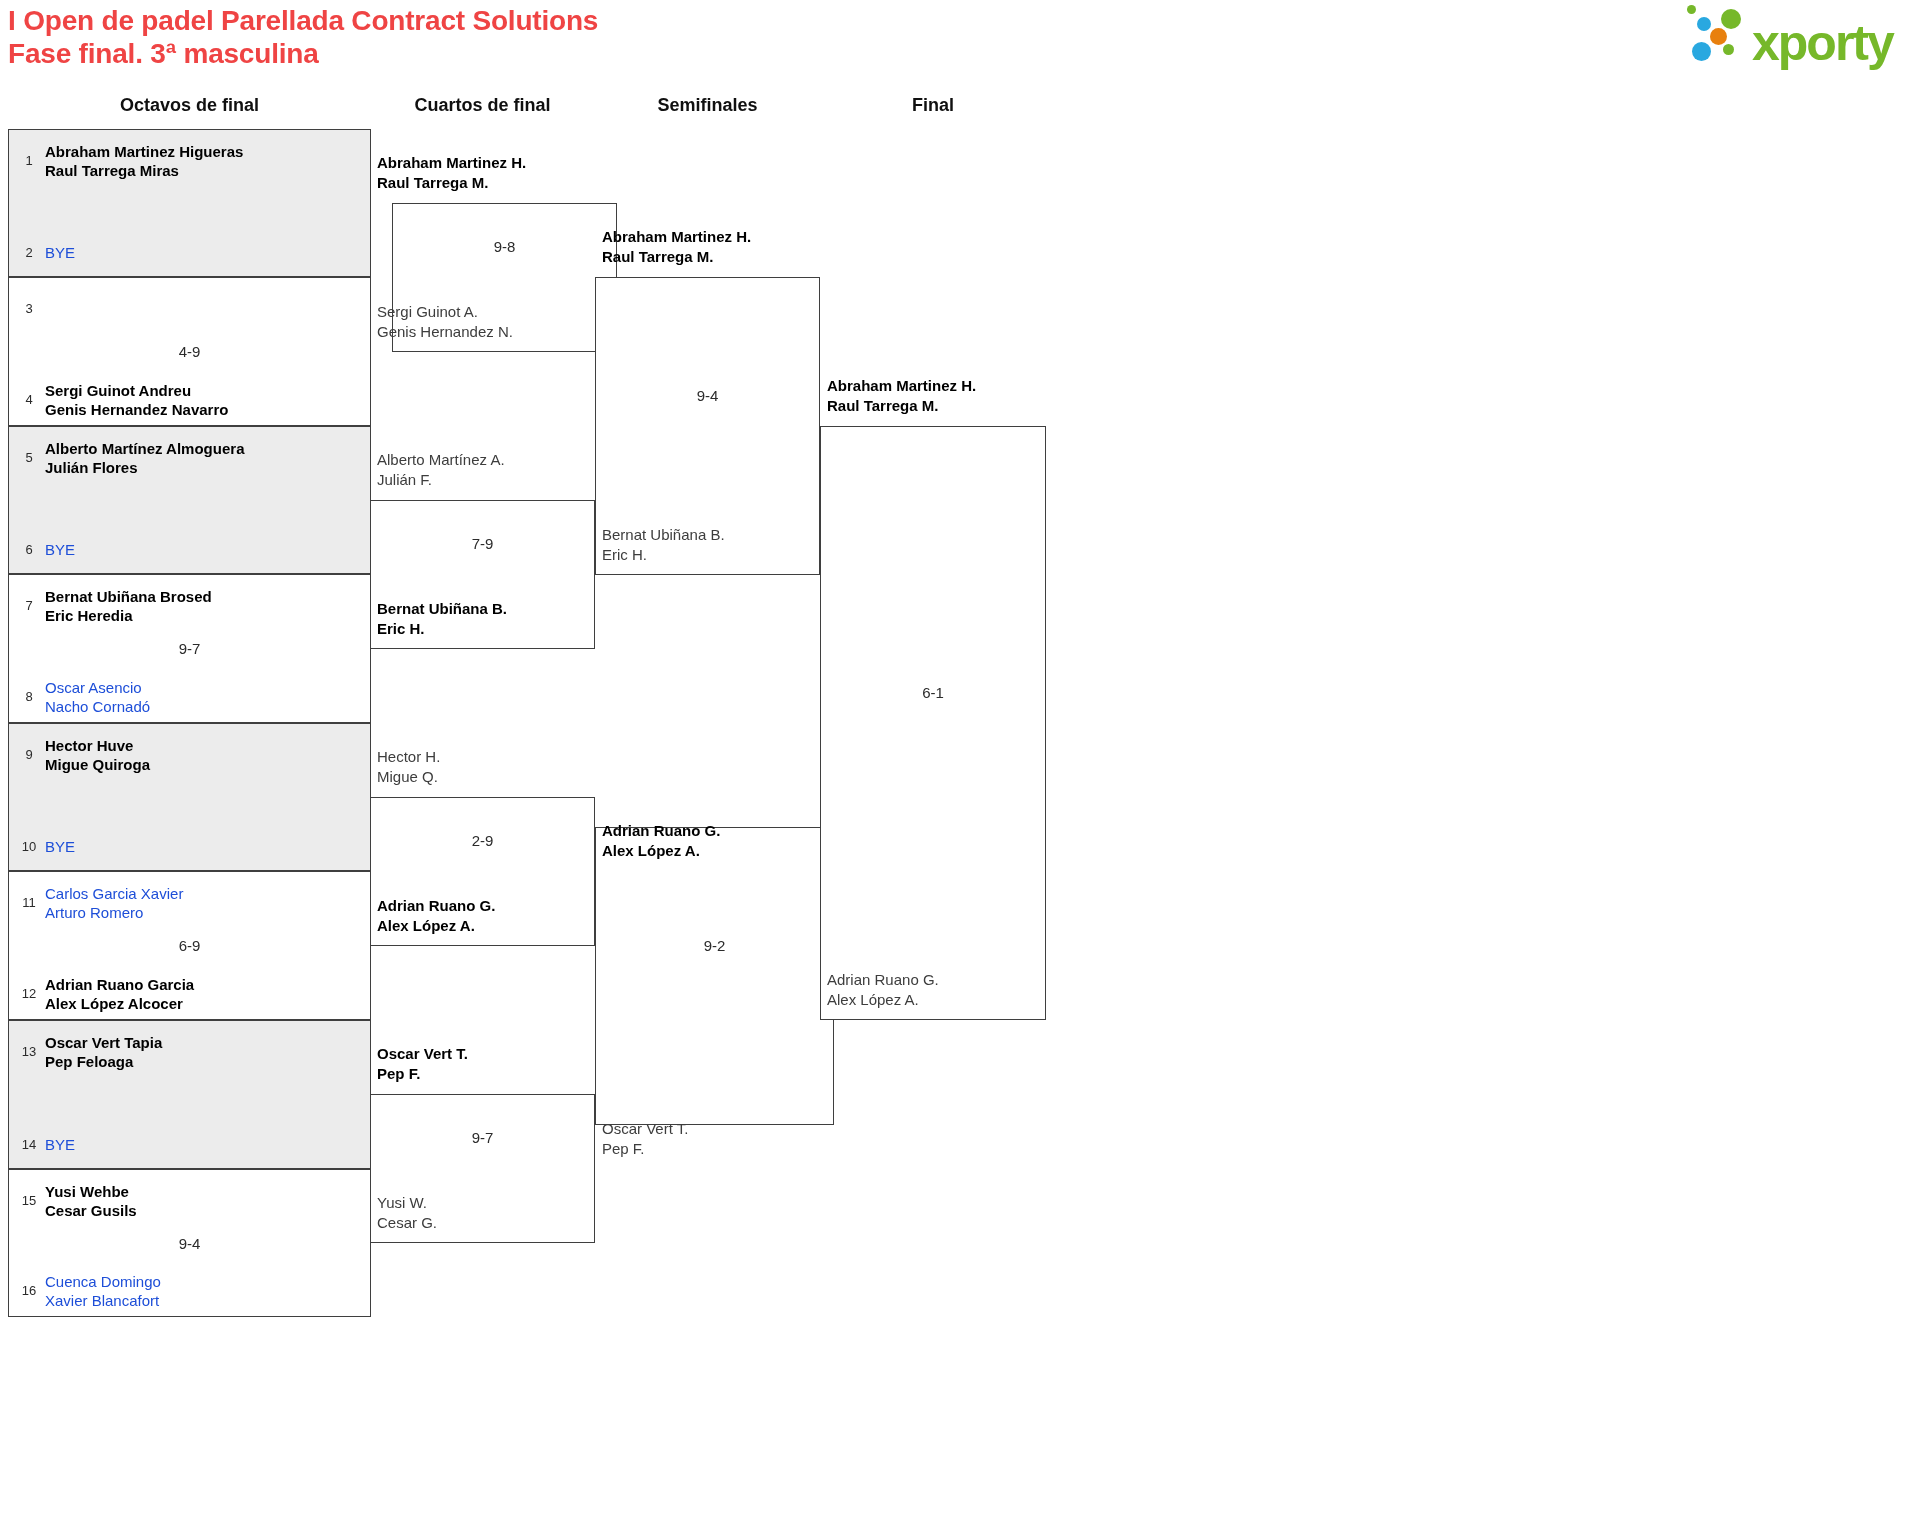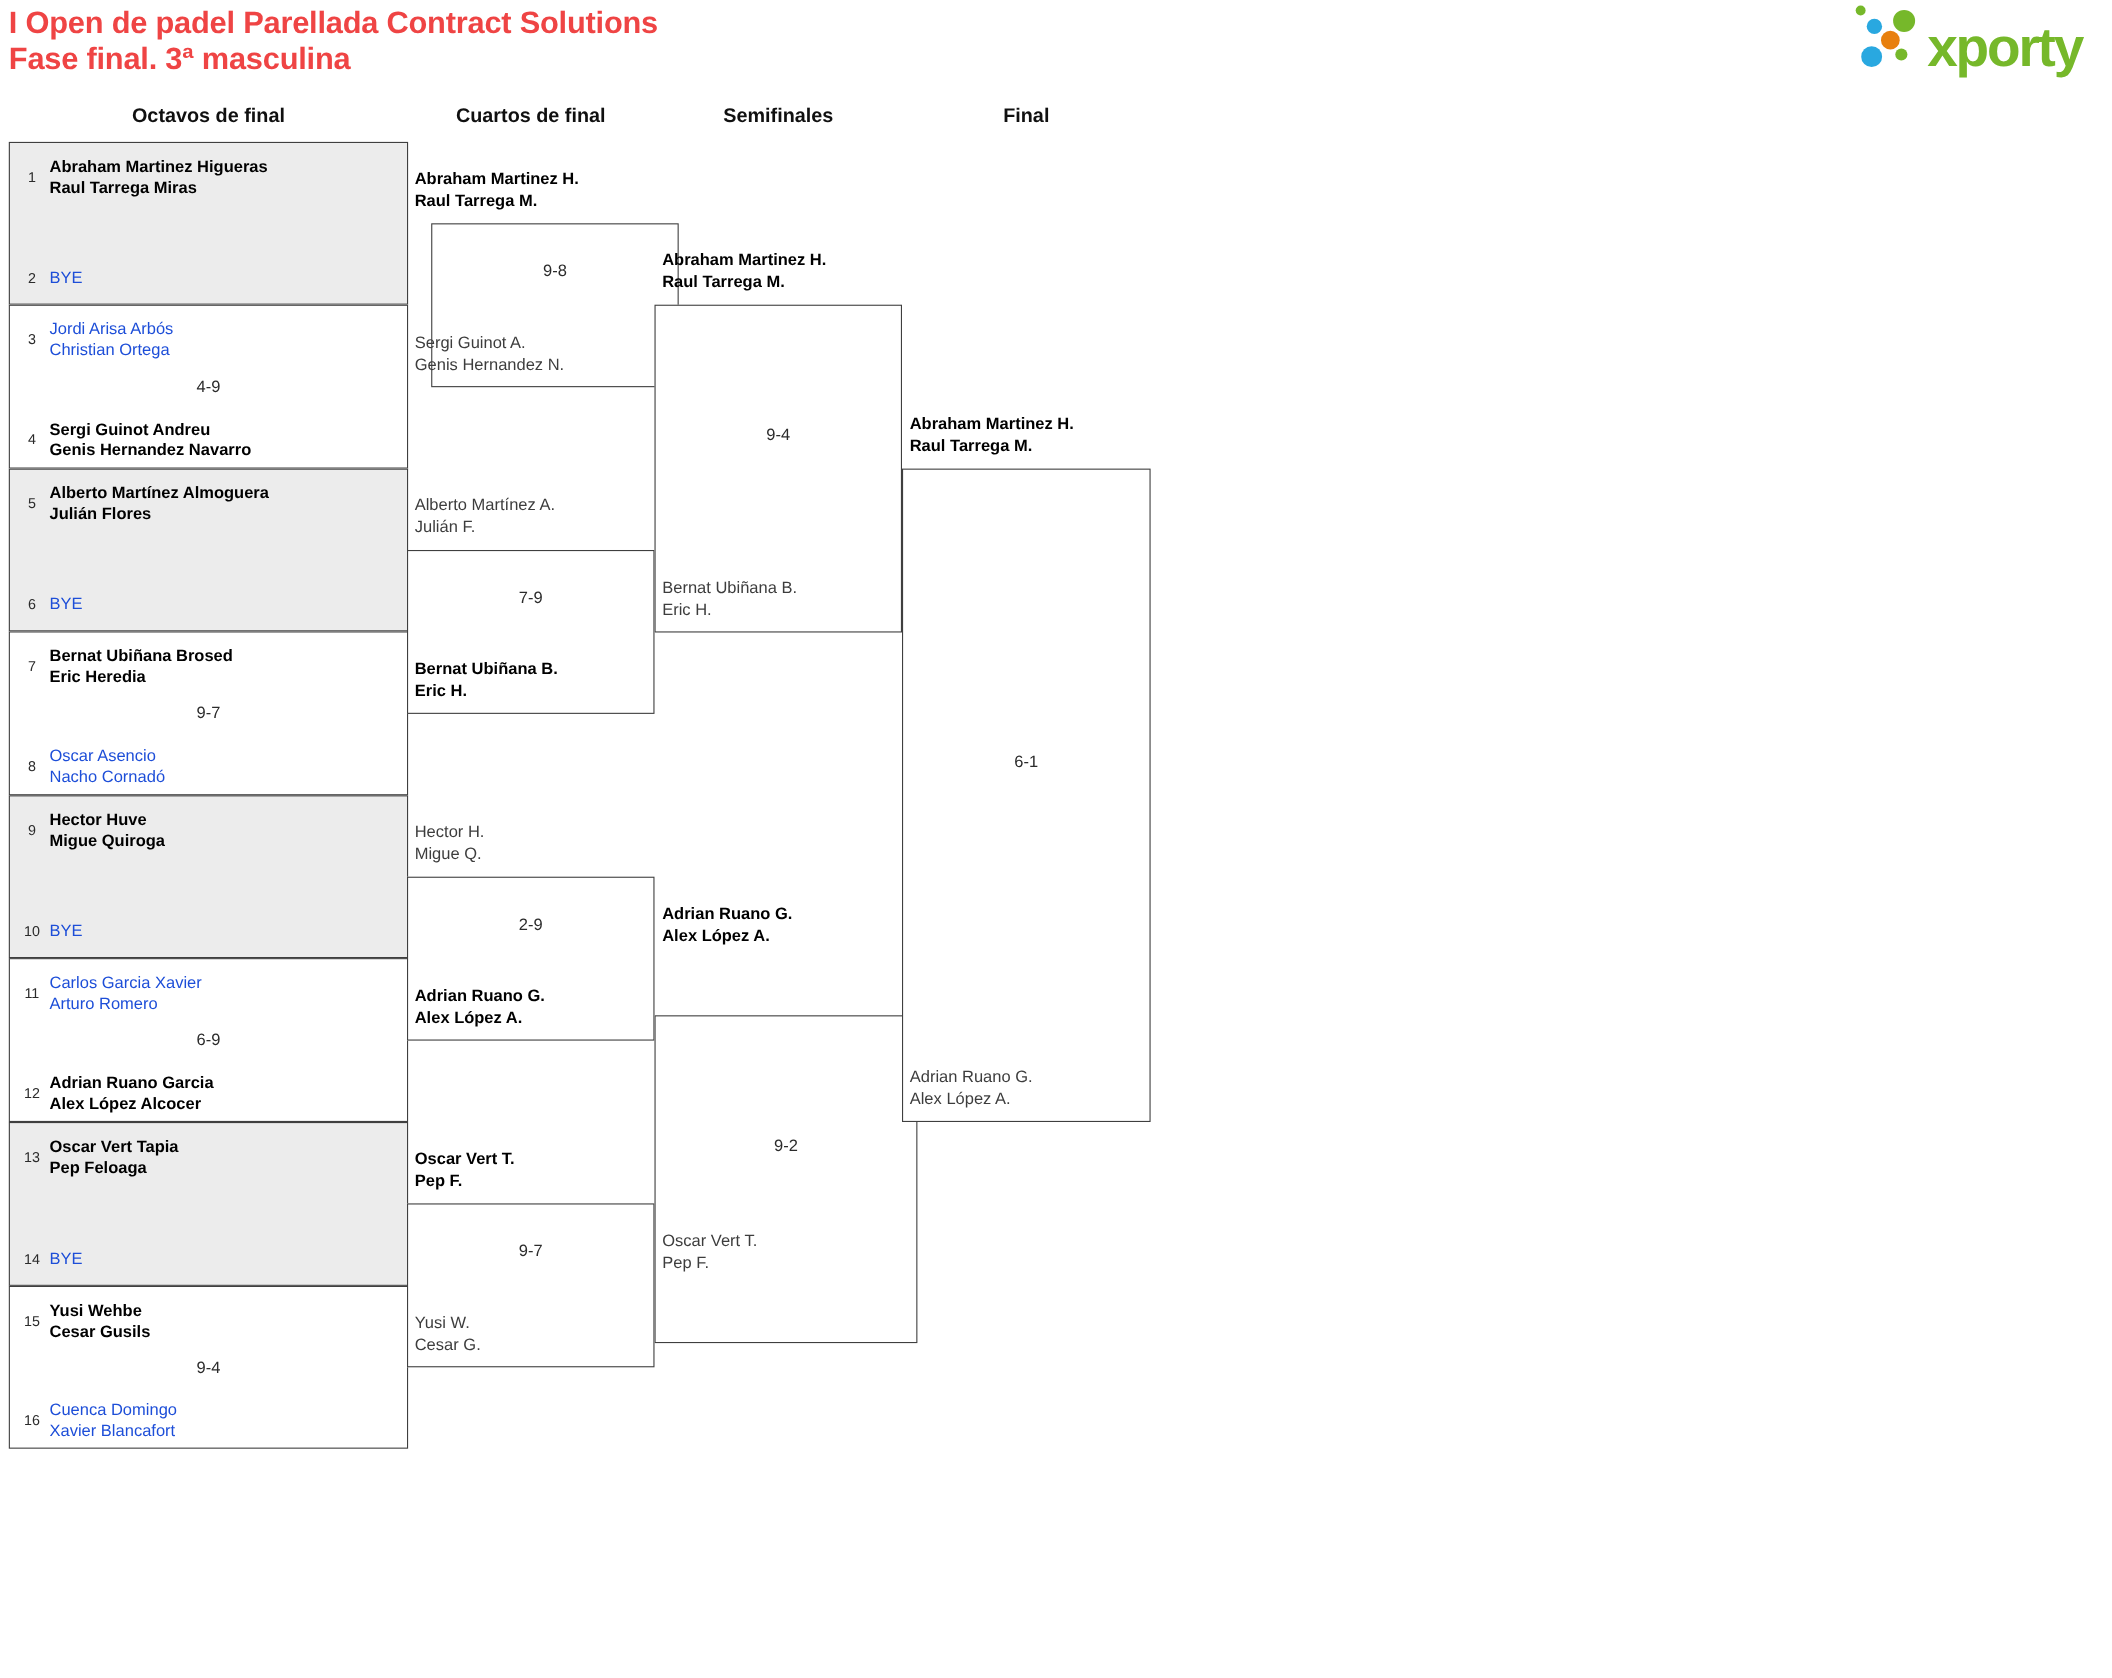--- a/index.html
+++ b/index.html
@@ -48,24 +48,20 @@
   <div class="team w" style="top:12px;">
     <div>Abraham Martinez Higueras</div>
       <div>Raul Tarrega Miras</div>
   </div>
   <div class="seed s1" style="bottom:14px;">2</div>
   <div class="team s1" style="bottom:14px;">BYE</div>
 </div>
 
 <div class="box" style="left:8px;top:277px;width:363px;height:149px;">
   <div class="seed s2" style="top:12px;">3</div>
-  <div class="team" style="top:12px;">
-    <div>Jordi Arisa Arbós</div>
-      <div>Christian Ortega</div>
-  </div>
   <div class="score" style="top:65px;">4-9</div>
   <div class="seed s2" style="bottom:6px;">4</div>
   <div class="team w" style="bottom:6px;">
     <div>Sergi Guinot Andreu</div>
       <div>Genis Hernandez Navarro</div>
   </div>
 </div>
 
 <div class="box bye" style="left:8px;top:426px;width:363px;height:148px;">
   <div class="seed s2" style="top:12px;">5</div>
@@ -181,21 +177,21 @@
     <div>Pep F.</div>
 </div>
 <div class="entrant" style="left:377px;top:1193px;">
   <div>Yusi W.</div>
     <div>Cesar G.</div>
 </div>
 
 <div class="box" style="left:595px;top:277px;width:225px;height:298px;">
   <div class="score" style="top:109px;">9-4</div>
 </div>
-<div class="box" style="left:595px;top:923px;width:239px;height:298px;">
+<div class="box" style="left:595px;top:827px;width:239px;height:298px;">
   <div class="score" style="top:109px;">9-2</div>
 </div>
 
 <div class="entrant w" style="left:602px;top:227px;">
   <div>Abraham Martinez H.</div>
     <div>Raul Tarrega M.</div>
 </div>
 <div class="entrant" style="left:602px;top:525px;">
   <div>Bernat Ubiñana B.</div>
     <div>Eric H.</div>

